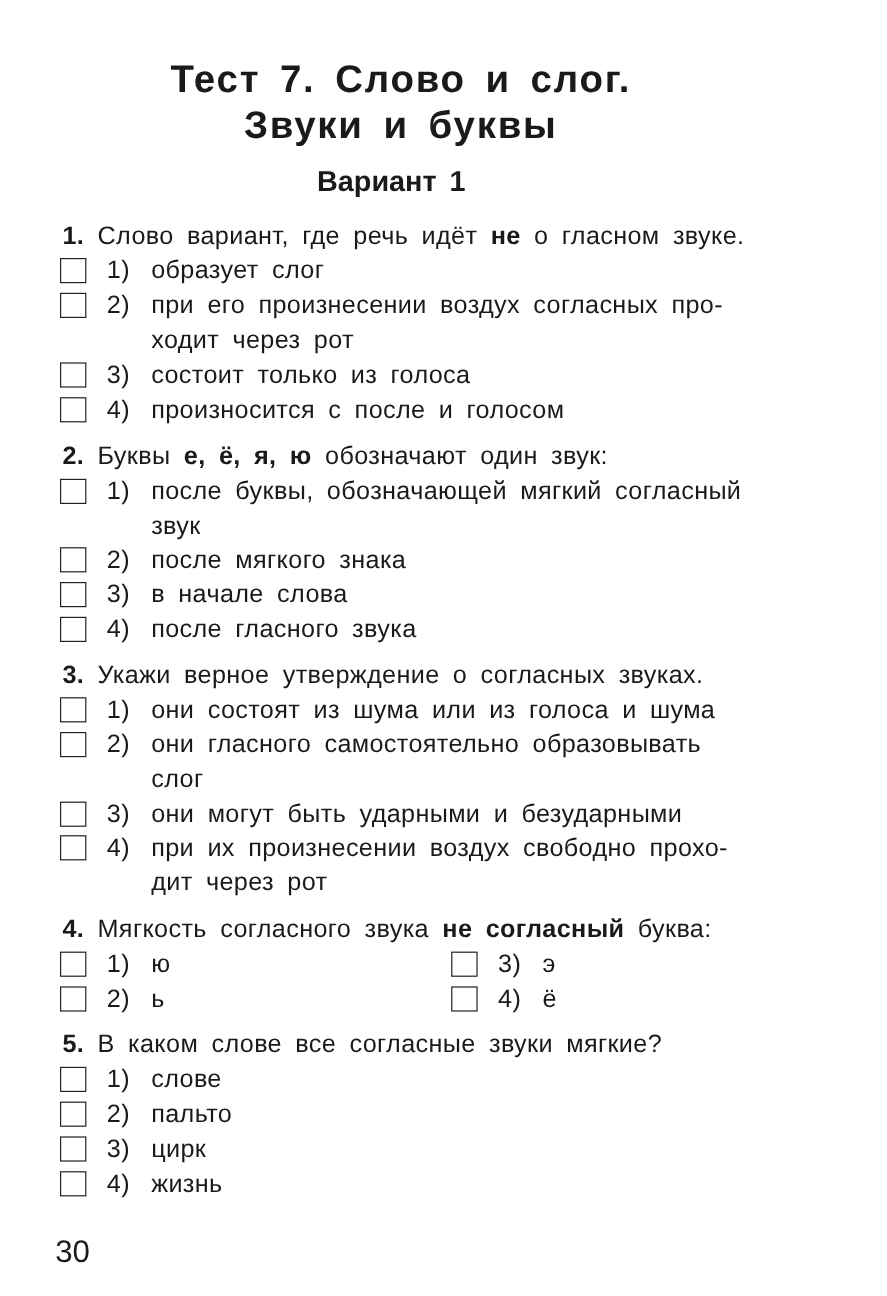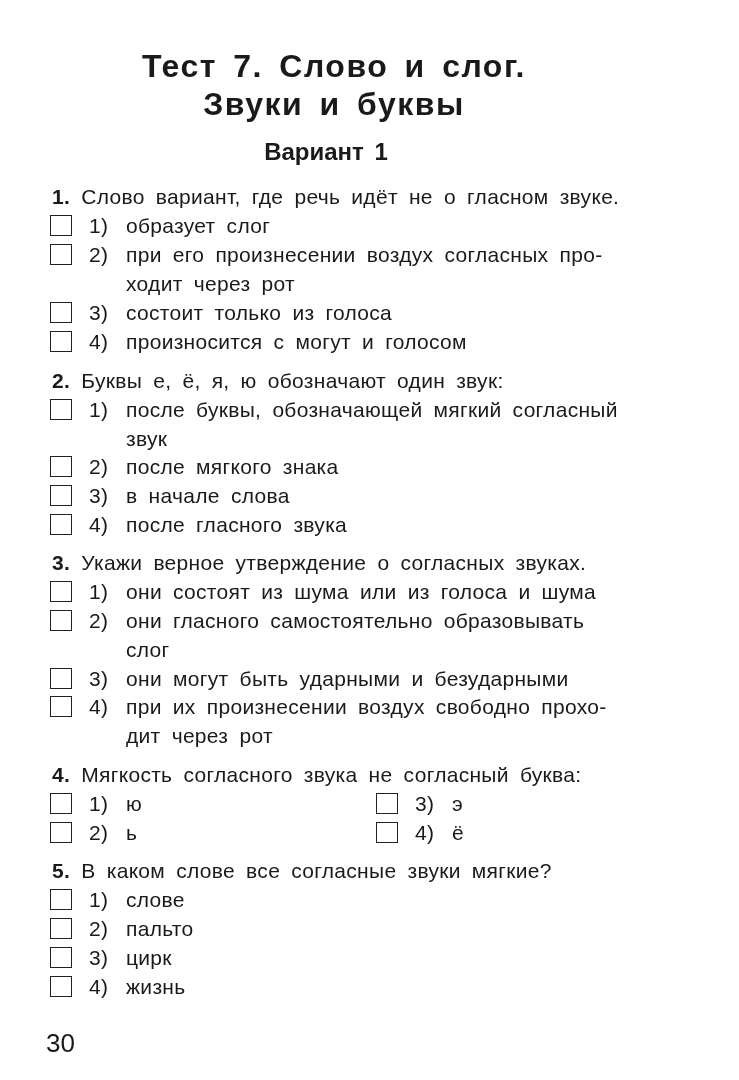--- a/index.html
+++ b/index.html
@@ -16,21 +16,21 @@
   .t2 { top: 86px; }
   .variant {
     position: absolute; top: 138px; left: 0; width: 652px; text-align: center;
     font-weight: bold; font-size: 24px; word-spacing: 4px;
   }
   .q {
     position: absolute; left: 52px; width: 640px;
     font-size: 21px; word-spacing: 5px; letter-spacing: 0.3px; line-height: 29px;
   }
   .q .num { font-weight: bold; }
-  .q b { font-weight: normal; text-align: center; }
+  .q b { font-weight: bold; text-align: center; }
   .opt {
     position: absolute; left: 50px; width: 640px;
     font-size: 21px; word-spacing: 5px; letter-spacing: 0.3px; line-height: 29px;
   }
   .cb {
     position: absolute; left: 0; top: 4px; width: 22px; height: 21px;
     border: 1.6px solid #222; box-sizing: border-box; background: #fff;
   }
   .olabel { position: absolute; left: 39px; top: 0; }
   .otext { position: absolute; left: 76px; top: 0; width: 565px; }
@@ -59,21 +59,21 @@
   <span class="otext" style="top:29px">ходит через рот</span>
 </div>
 <div class="opt" style="top:298px">
   <div class="cb"></div>
   <span class="olabel">3)</span>
   <span class="otext">состоит только из голоса</span>
 </div>
 <div class="opt" style="top:327px">
   <div class="cb"></div>
   <span class="olabel">4)</span>
-  <span class="otext">произносится с могут и голосом</span>
+  <span class="otext">произносится с после и голосом</span>
 </div>
 
 <div class="q" style="top:366px">
   <span class="num">2.</span>
   <span>Буквы </span><b>е, ё, я, ю</b><span> обозначают один звук:</span>
 </div>
 <div class="opt" style="top:395px">
   <div class="cb"></div>
   <span class="olabel">1)</span>
   <span class="otext">после буквы, обозначающей мягкий согласный</span>

